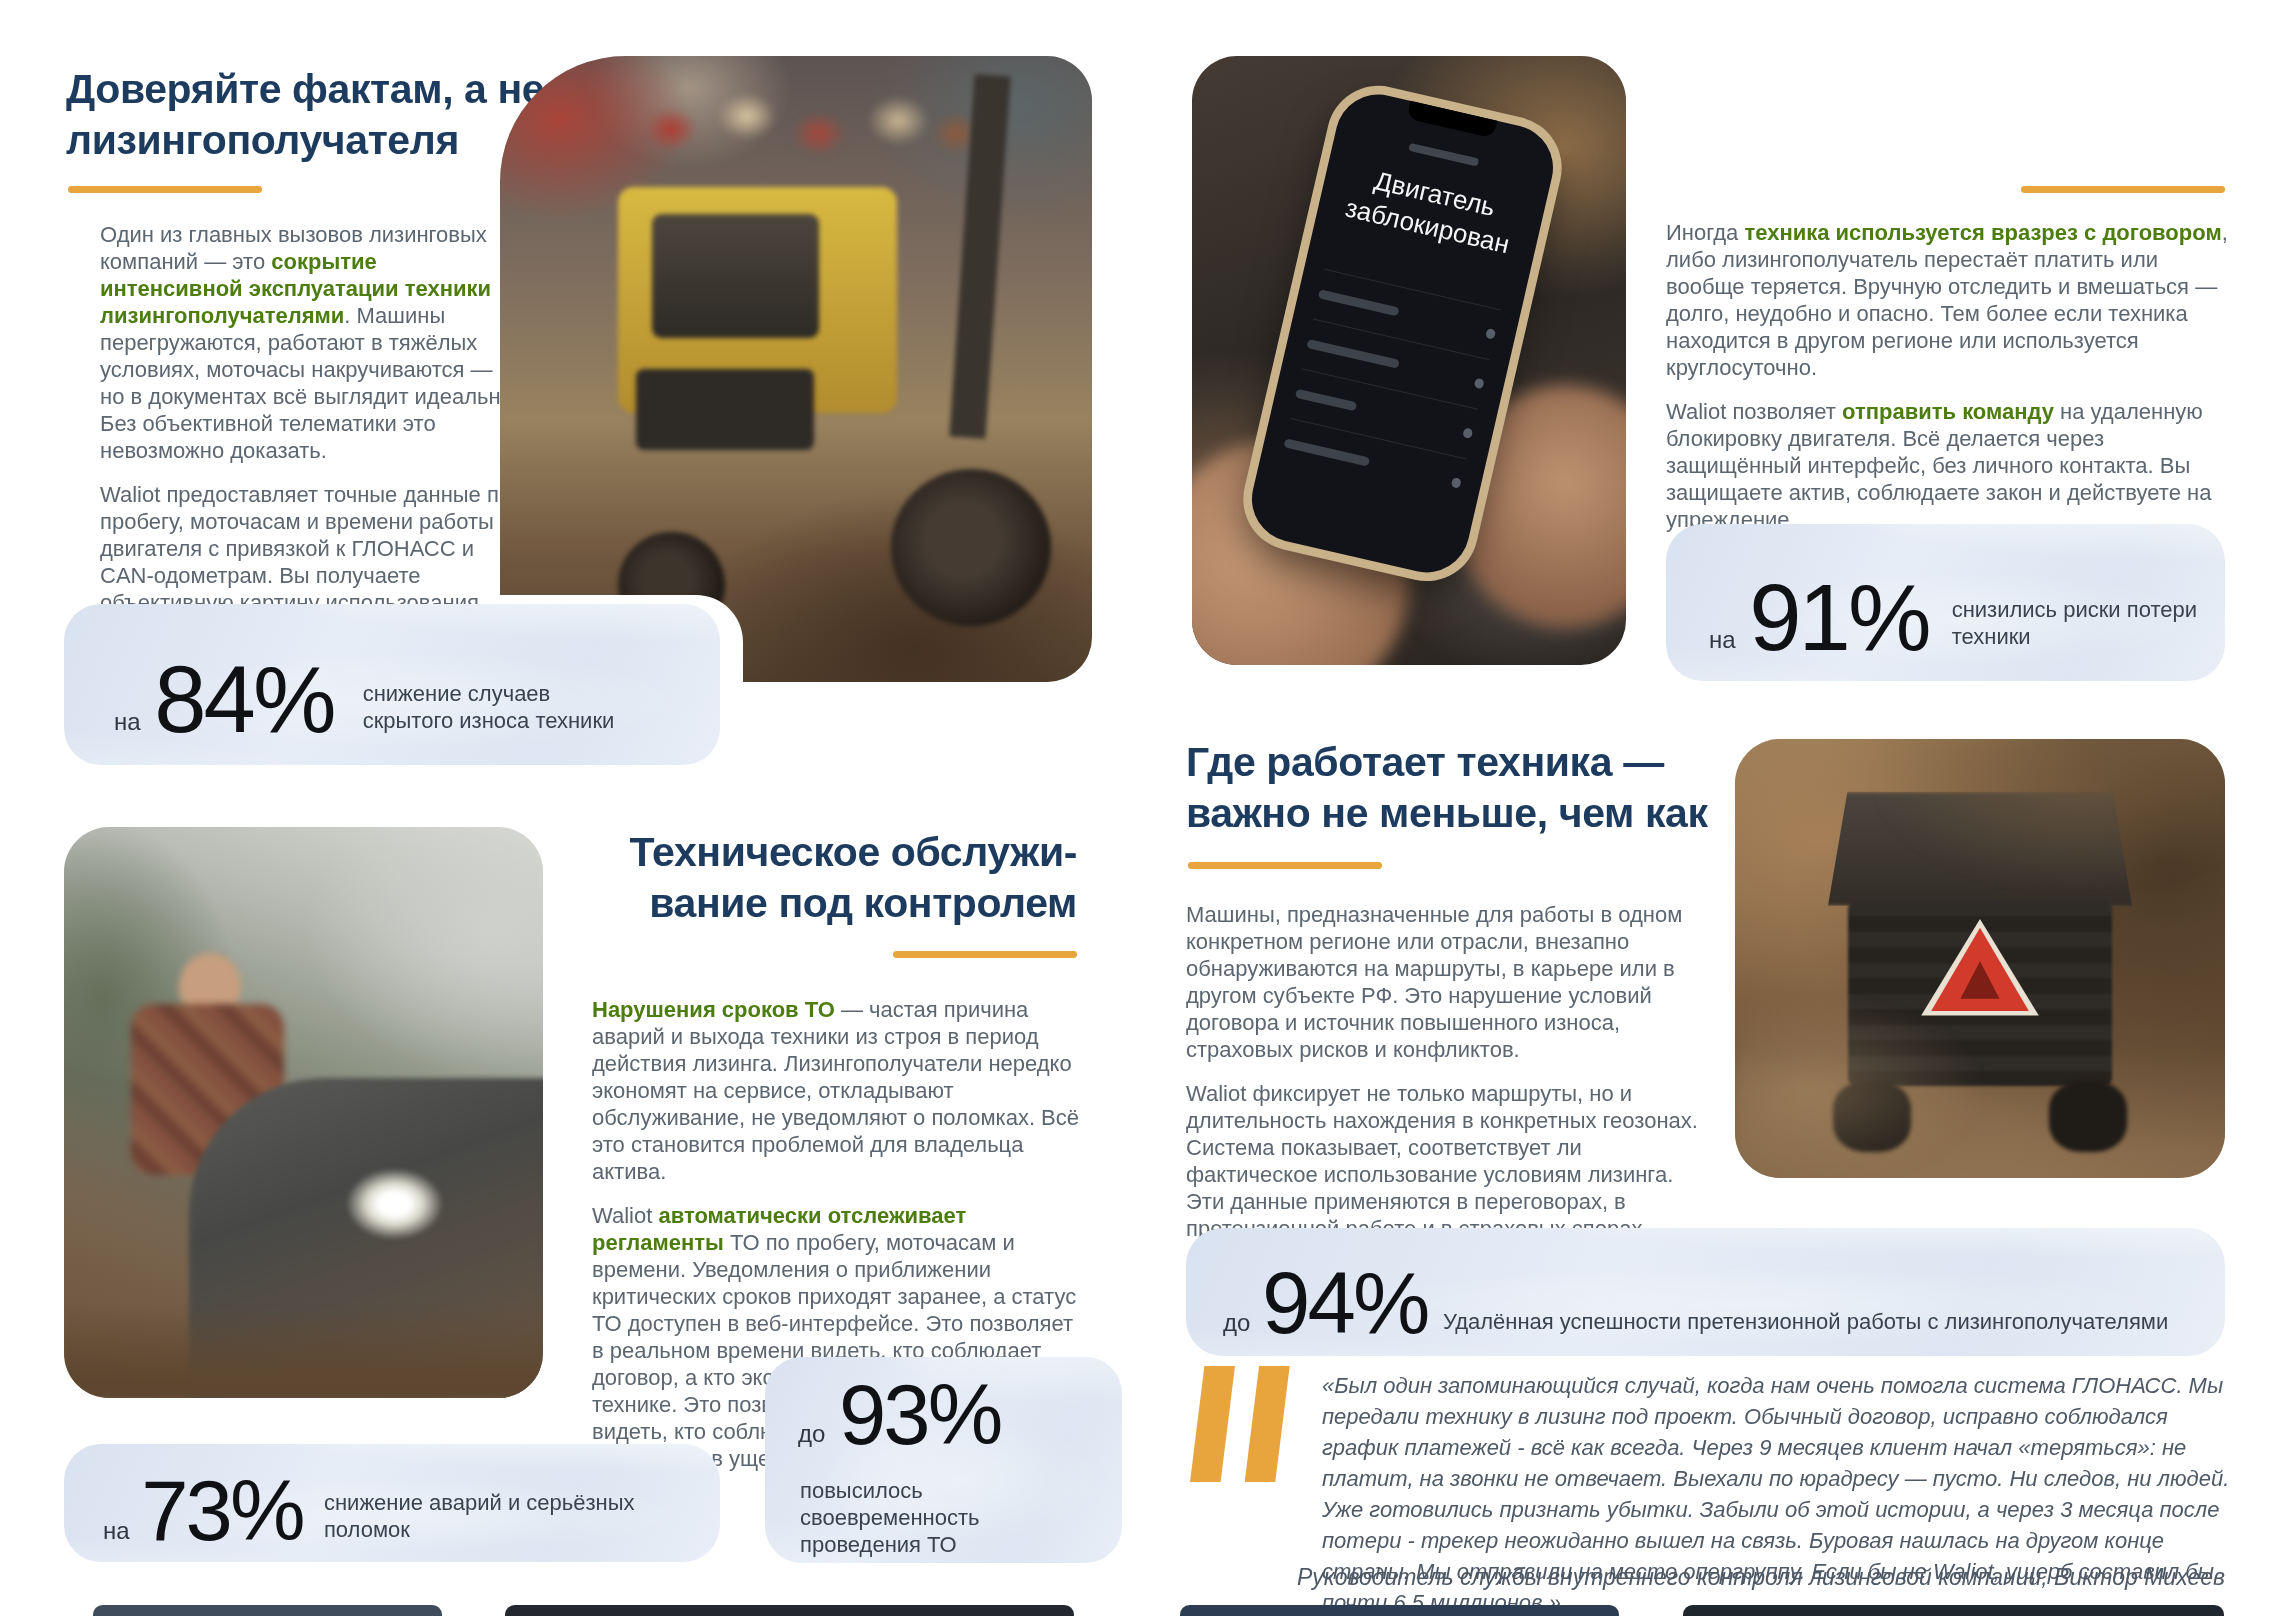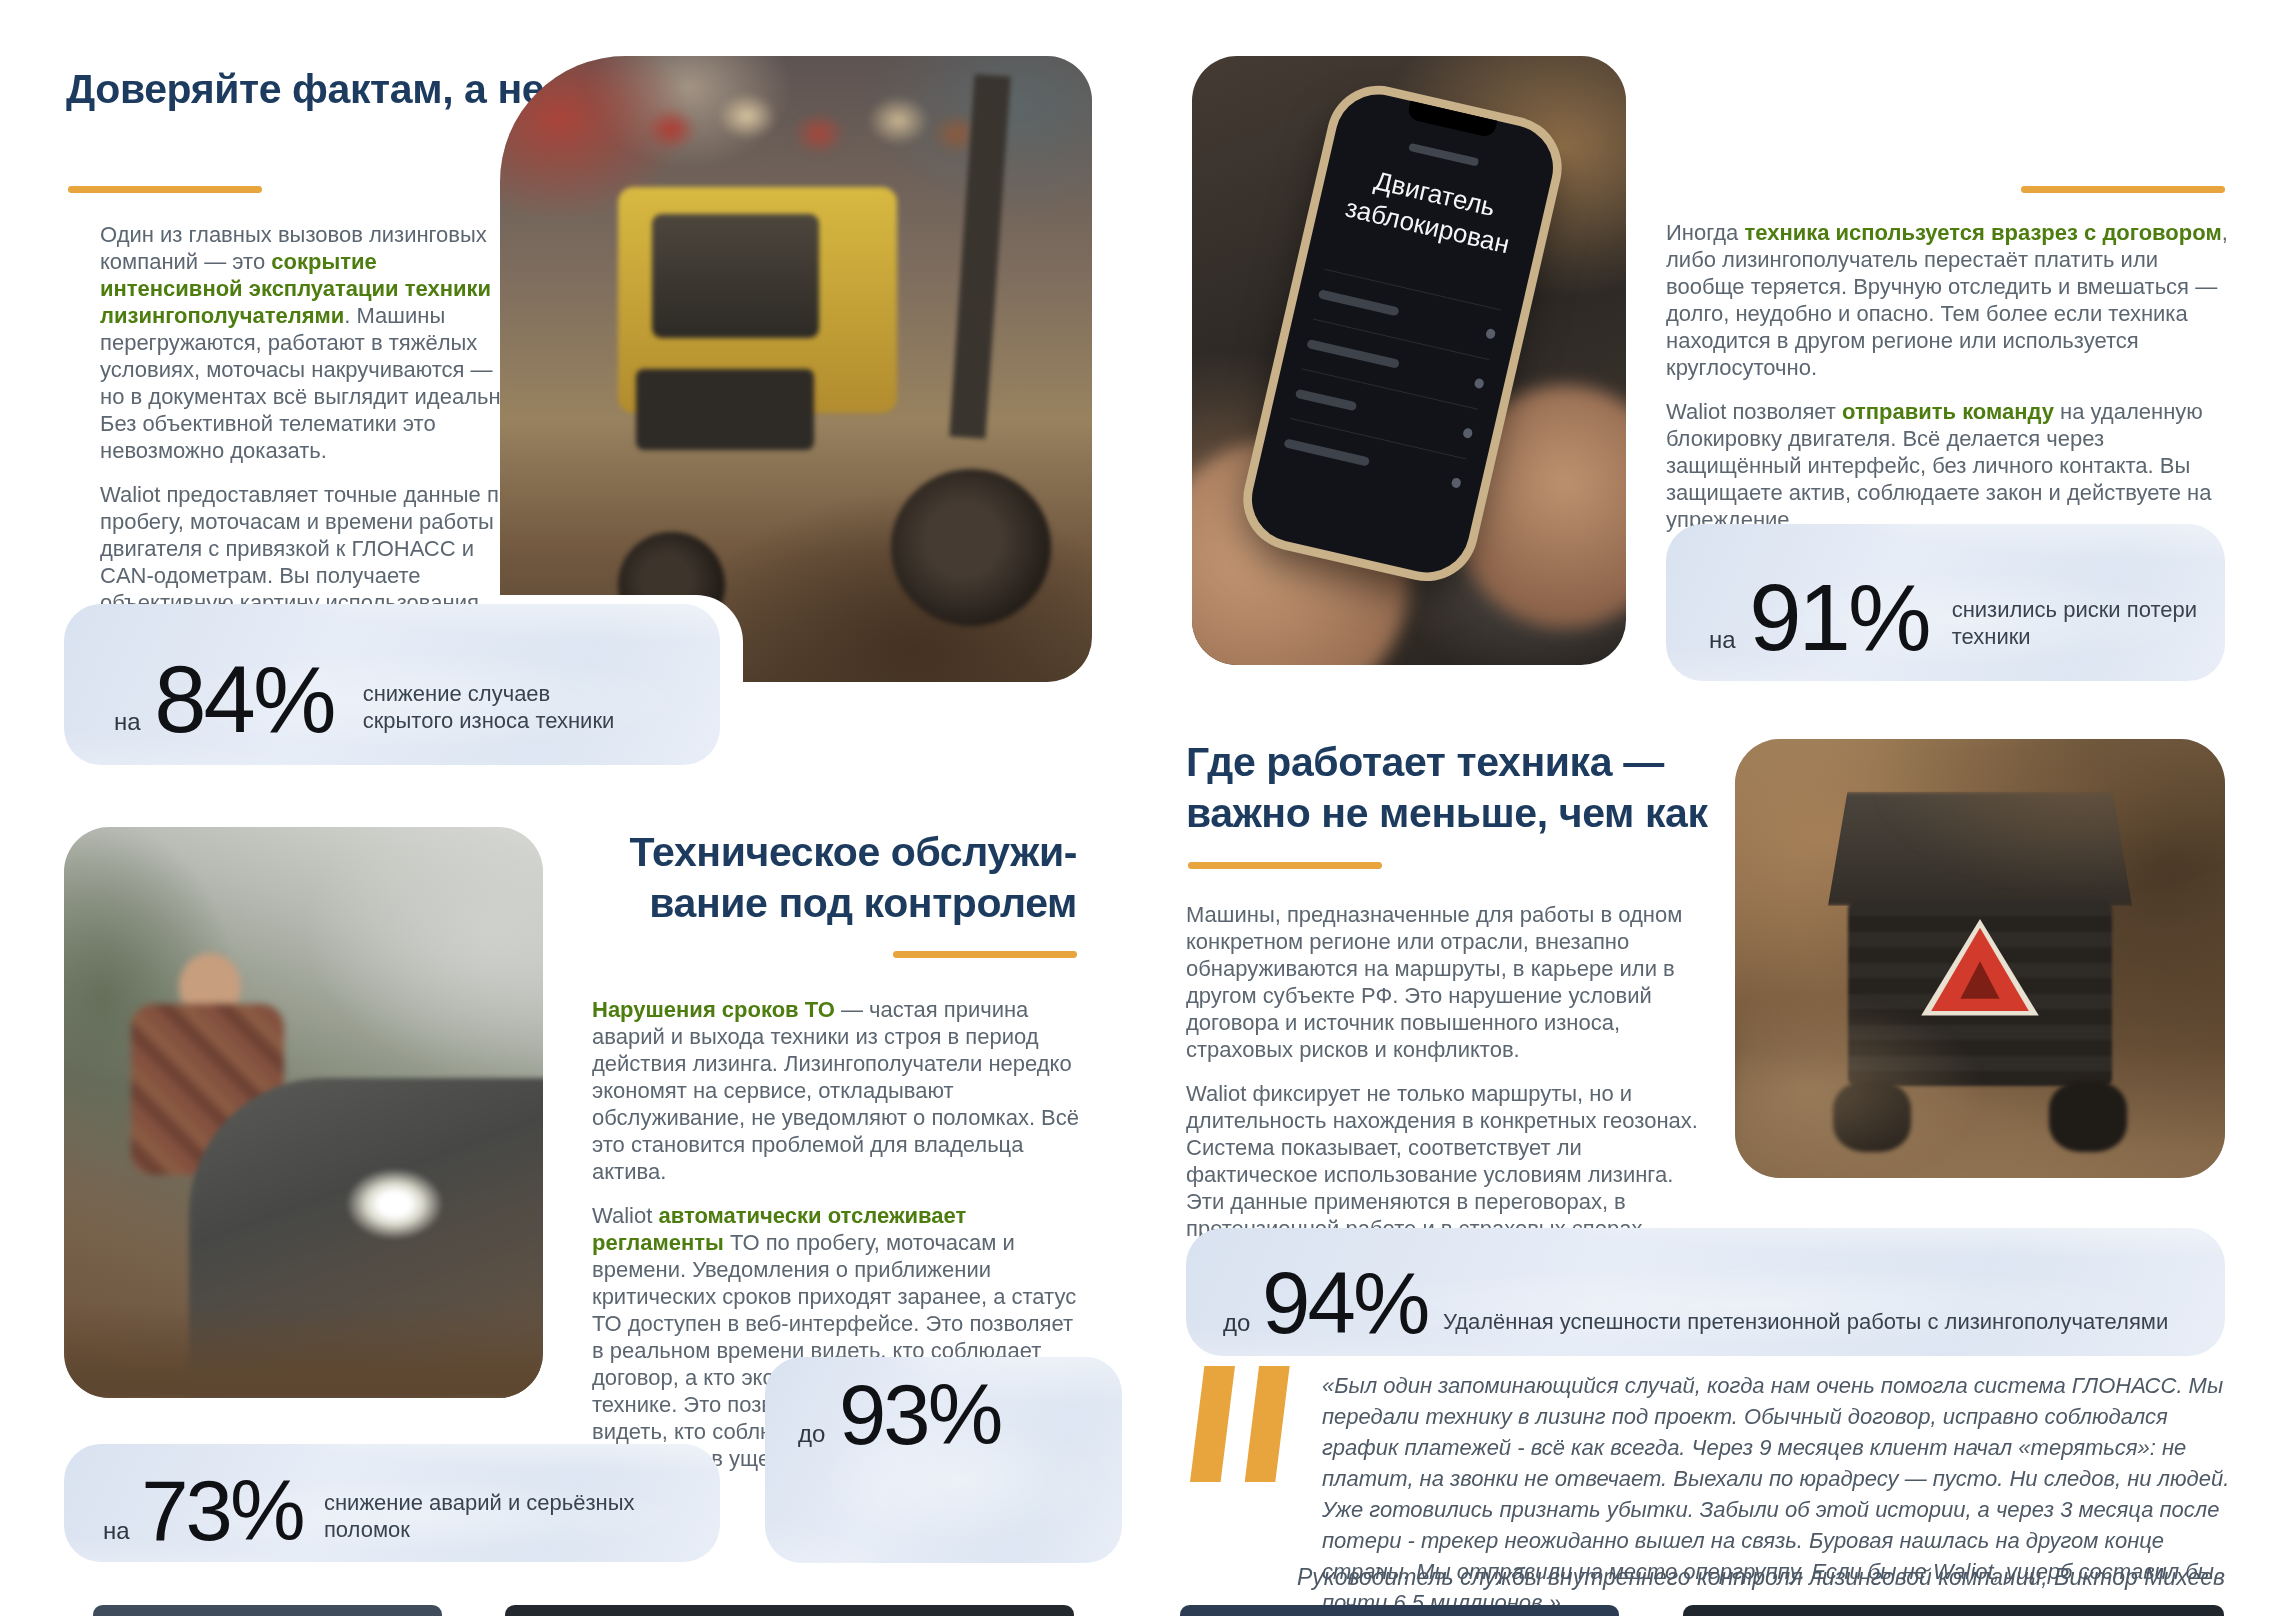--- a/index.html
+++ b/index.html
@@ -120,20 +120,21 @@
   .attribution{font-size:23px;color:#4e5966;font-style:italic;}
   .sliver{position:absolute;top:1605px;height:11.6px;border-radius:9.7px 9.7px 0 0;}
 </style>
 </head>
 <body>
 
 <div class="page">
 
   <div class="abs h1" style="left:66px;top:64px;width:660px;">
     <span>Доверяйте фактам, а не словам</span>
+    <span>лизингополучателя</span>
   </div>
   <div class="abs rule" style="left:68px;top:186px;width:194px;"></div>
 
   <div class="abs body-text" style="left:72px;top:221px;width:419px;margin-left:28px;">
     <p><span>Один из главных вызовов лизинговых компаний — это </span><b>сокрытие интенсивной эксплуатации техники лизингополучателями</b><span>. Машины перегружаются, работают в тяжёлых условиях, моточасы накручиваются — но в документах всё выглядит идеально. Без объективной телематики это невозможно доказать.</span></p>
     <p>Waliot предоставляет точные данные по пробегу, моточасам и времени работы двигателя с привязкой к ГЛОНАСС и CAN-одометрам. Вы получаете объективную картину использования техники — с возможностью сопоставить её с условиями договора.</p>
   </div>
 
   <div class="abs photo" style="left:500px;top:56px;width:592px;height:626px;border-top-left-radius:126px;">
     <div class="layer fk-bg"></div>
@@ -182,20 +183,21 @@
       <span class="stat-value" style="font-size:85px;margin-left:11.6px;">73%</span>
       <span class="stat-label" style="margin-left:21.3px;padding-bottom:1.9px;">снижение аварий и серьёзных поломок</span>
     </div>
   </div>
 
   <div class="abs card" style="left:765px;top:1357px;width:357px;height:206px;">
     <div style="position:absolute;left:33px;top:25px;display:flex;align-items:flex-end;">
       <span class="stat-prefix">до</span>
       <span class="stat-value" style="font-size:85px;margin-left:13.6px;">93%</span>
     </div>
+    <div class="stat-label" style="position:absolute;left:35px;top:120px;width:291px;">повысилось своевременность проведения ТО</div>
   </div>
 
   <div class="abs photo" style="left:1192px;top:56px;width:434px;height:609px;">
     <div class="layer ph-bg"></div>
     <div class="ph-hand1"></div>
     <div class="ph-hand2"></div>
     <div class="phone">
       <div class="phone-notch"></div>
       <div class="scr-sub"></div>
       <div class="scr-head">

